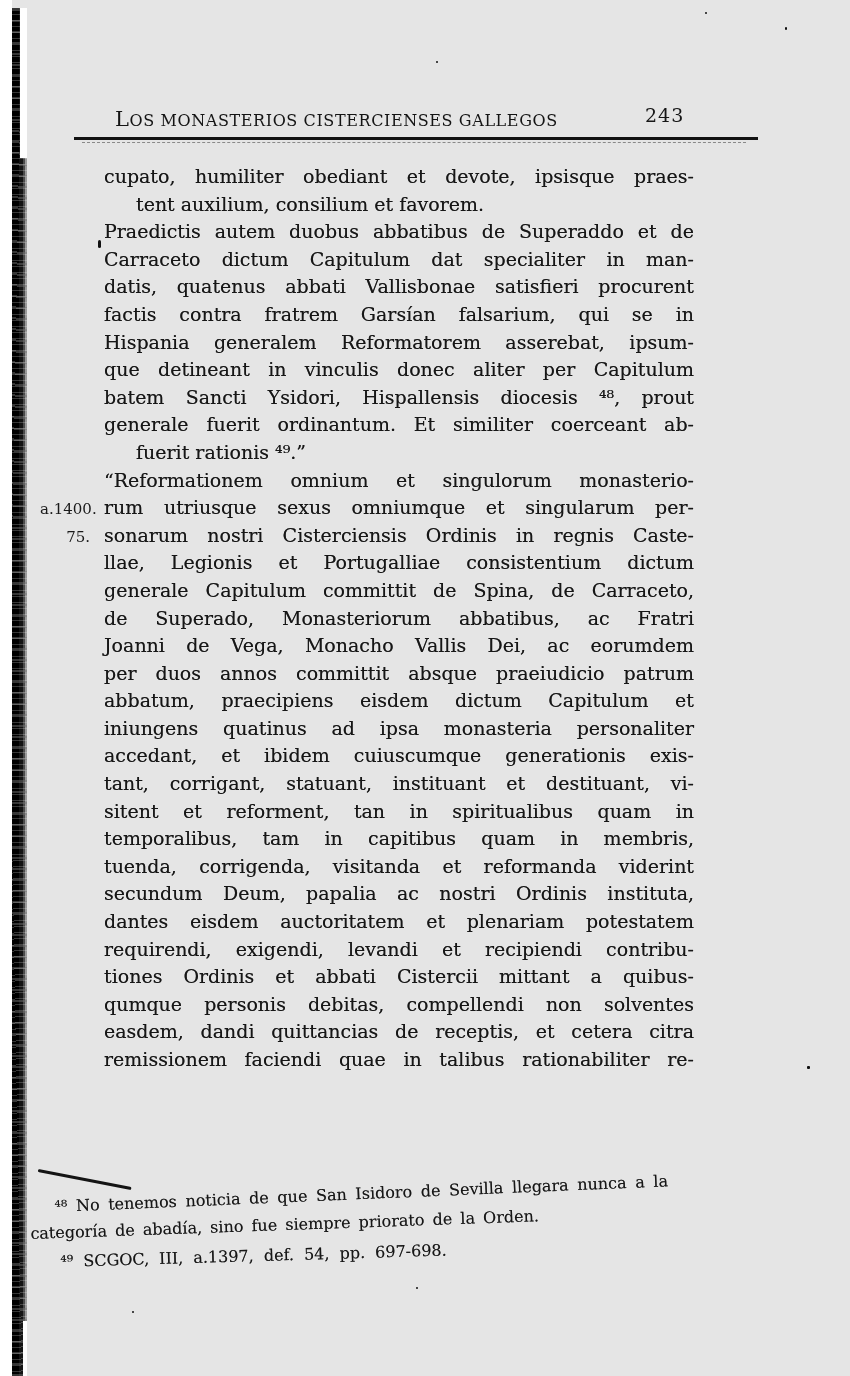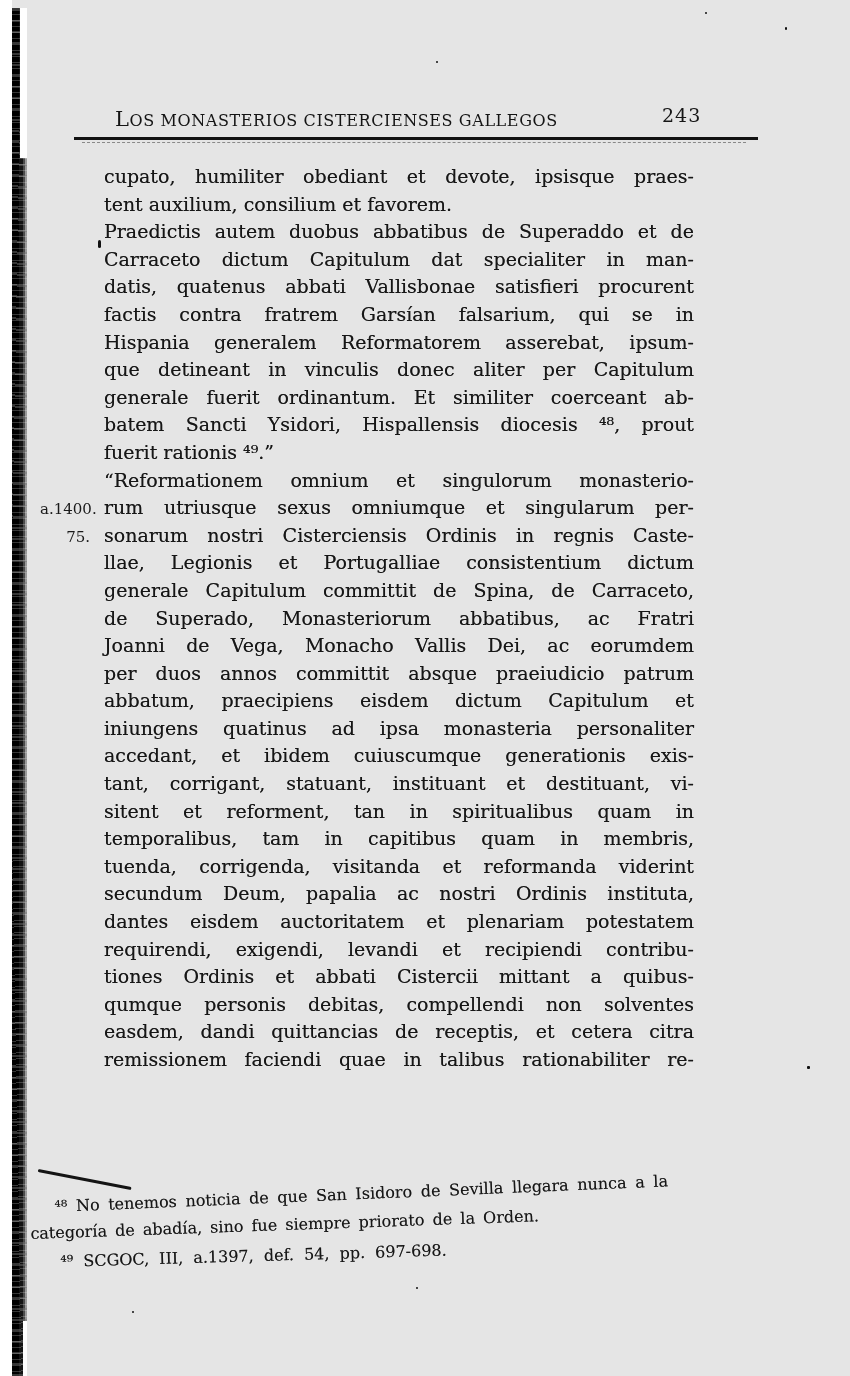--- a/index.html
+++ b/index.html
@@ -19,21 +19,21 @@
   }
   .edge-band::before{content:"";position:absolute;right:0;top:0;width:7px;height:150px;background:#fefefe;}
   .edge-band::after{content:"";position:absolute;right:0;bottom:0;width:4px;height:55px;background:#fefefe;}
 
   
   .header-title{
     position:absolute;left:103px;top:107px;font-size:16px;letter-spacing:.6px;
     color:#141414;white-space:nowrap;
   }
   .header-title::first-letter{font-size:21px;}
-  .page-number{position:absolute;left:633px;top:104px;font-size:19px;letter-spacing:1px;margin-left:17px;}
+  .page-number{position:absolute;left:633px;top:104px;font-size:19px;letter-spacing:1px;}
   .header-rule{
     position:absolute;left:62px;top:137px;width:684px;height:3px;background:#121212;
   }
   .header-rule::after{
     content:"";position:absolute;left:8px;right:12px;top:5px;
     border-top:1px dashed rgba(25,25,25,.45);
   }
 
   
   .margin-notes{
@@ -41,21 +41,21 @@
     font-size:15px;line-height:27.6px;color:#1a1a1a;padding-left:20px;
   }
 
   
   .body-text{
     position:absolute;left:92px;top:163px;width:590px;
     font-size:19px;line-height:27.6px;color:#161616;
     text-shadow:0 0 .4px rgba(0,0,0,.55);
   }
   .line{height:27.6px;text-align:justify;text-align-last:justify;}
-  .line.l{text-align:left;text-align-last:left;}
+  .line.l{text-align:left;text-align-last:left;margin-left:32px;}
 
   
   .fn-separator{
     position:absolute;left:26px;top:1169px;width:95px;height:3px;background:#141414;
     border-radius:2px;transform:rotate(11deg);transform-origin:left center;
   }
   .footnotes{
     position:absolute;left:42px;top:1194px;width:650px;
     font-size:16px;line-height:25px;color:#171717;
     text-shadow:0 0 .3px rgba(0,0,0,.5);
@@ -97,22 +97,22 @@
       <div class="line">cupato, humiliter obediant et devote, ipsisque praes-</div>
       <div class="line l">tent auxilium, consilium et favorem.</div>
     </div>
     <div class="para">
       <div class="line">Praedictis autem duobus abbatibus de Superaddo et de</div>
       <div class="line">Carraceto dictum Capitulum dat specialiter in man-</div>
       <div class="line">datis, quatenus abbati Vallisbonae satisfieri procurent</div>
       <div class="line">factis contra fratrem Garsían falsarium, qui se in</div>
       <div class="line">Hispania generalem Reformatorem asserebat, ipsum-</div>
       <div class="line">que detineant in vinculis donec aliter per Capitulum</div>
+      <div class="line">batem Sancti Ysidori, Hispallensis diocesis ⁴⁸, prout</div>
       <div class="line">generale fuerit ordinantum. Et similiter coerceant ab-</div>
-      <div class="line">batem Sancti Ysidori, Hispallensis diocesis ⁴⁸, prout</div>
       <div class="line l">fuerit rationis ⁴⁹.”</div>
     </div>
     <div class="para">
       <div class="line">“Reformationem omnium et singulorum monasterio-</div>
       <div class="line">rum utriusque sexus omniumque et singularum per-</div>
       <div class="line">sonarum nostri Cisterciensis Ordinis in regnis Caste-</div>
       <div class="line">llae, Legionis et Portugalliae consistentium dictum</div>
       <div class="line">generale Capitulum committit de Spina, de Carraceto,</div>
       <div class="line">de Superado, Monasteriorum abbatibus, ac Fratri</div>
       <div class="line">Joanni de Vega, Monacho Vallis Dei, ac eorumdem</div>

